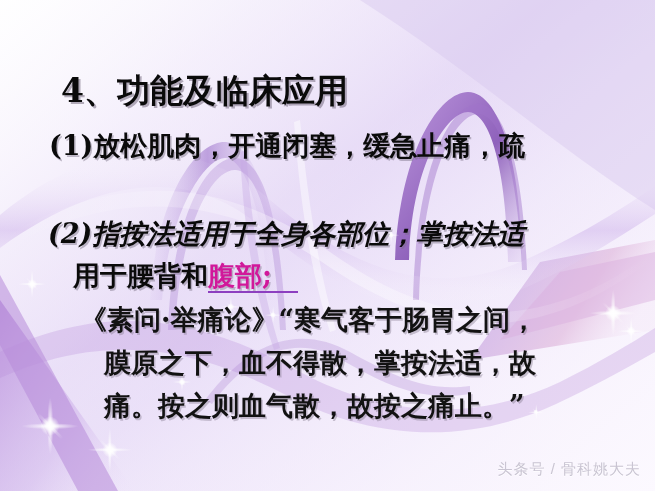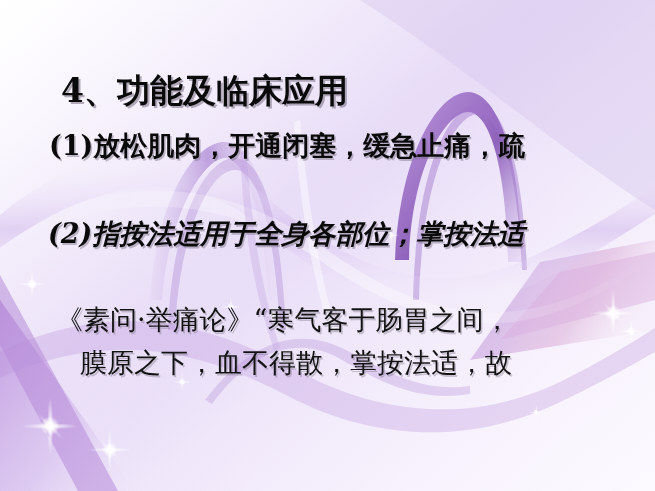--- a/index.html
+++ b/index.html
@@ -84,24 +84,25 @@
   .hl{
     color:#d1189a;
     text-shadow:1.5px 1.5px 0 rgba(120,110,130,0.4);
     border-bottom:2px solid #8d3fc0;
     padding-right:26px;
   }
 
   .quote{
     position:absolute;
     font-size:27px;line-height:1;
-    font-weight:normal;
+    font-weight:bold;
     color:#121212;
     text-shadow:1.5px 1.5px 0 rgba(130,120,140,0.40);
     white-space:nowrap;
+    margin-left:24px;
   }
   .q1{left:56px;top:306px;}
   .q2{left:80px;top:349px;}
   .q3{left:80px;top:392px;}
 
   .watermark{
     position:absolute;right:14px;bottom:12px;
     font-family:"Liberation Sans","DejaVu Sans",sans-serif;
     font-size:15px;
     color:#c9c4d2;
@@ -231,20 +232,25 @@
 
   <div class="content">
 
     <div class="title">4、功能及临床应用</div>
 
     <div class="bullet b1a">(1)放松肌肉，开通闭塞，缓急止痛，疏</div>
 
 
     <div class="bullet b2a">(2)指按法适用于全身各部位；掌按法适</div>
 
+    <div class="bullet b2b">
+      <span>用于腰背和</span><span class="hl">腹部;</span>
+    </div>
 
     <div class="quote q1">《素问·举痛论》“寒气客于肠胃之间，</div>
 
     <div class="quote q2">膜原之下，血不得散，掌按法适，故</div>
 
-
+    <div class="quote q3">痛。按之则血气散，故按之痛止。”</div>
+
+    <div class="watermark">头条号 / 骨科姚大夫</div>
   </div>
 </div>
 
 </body></html>

